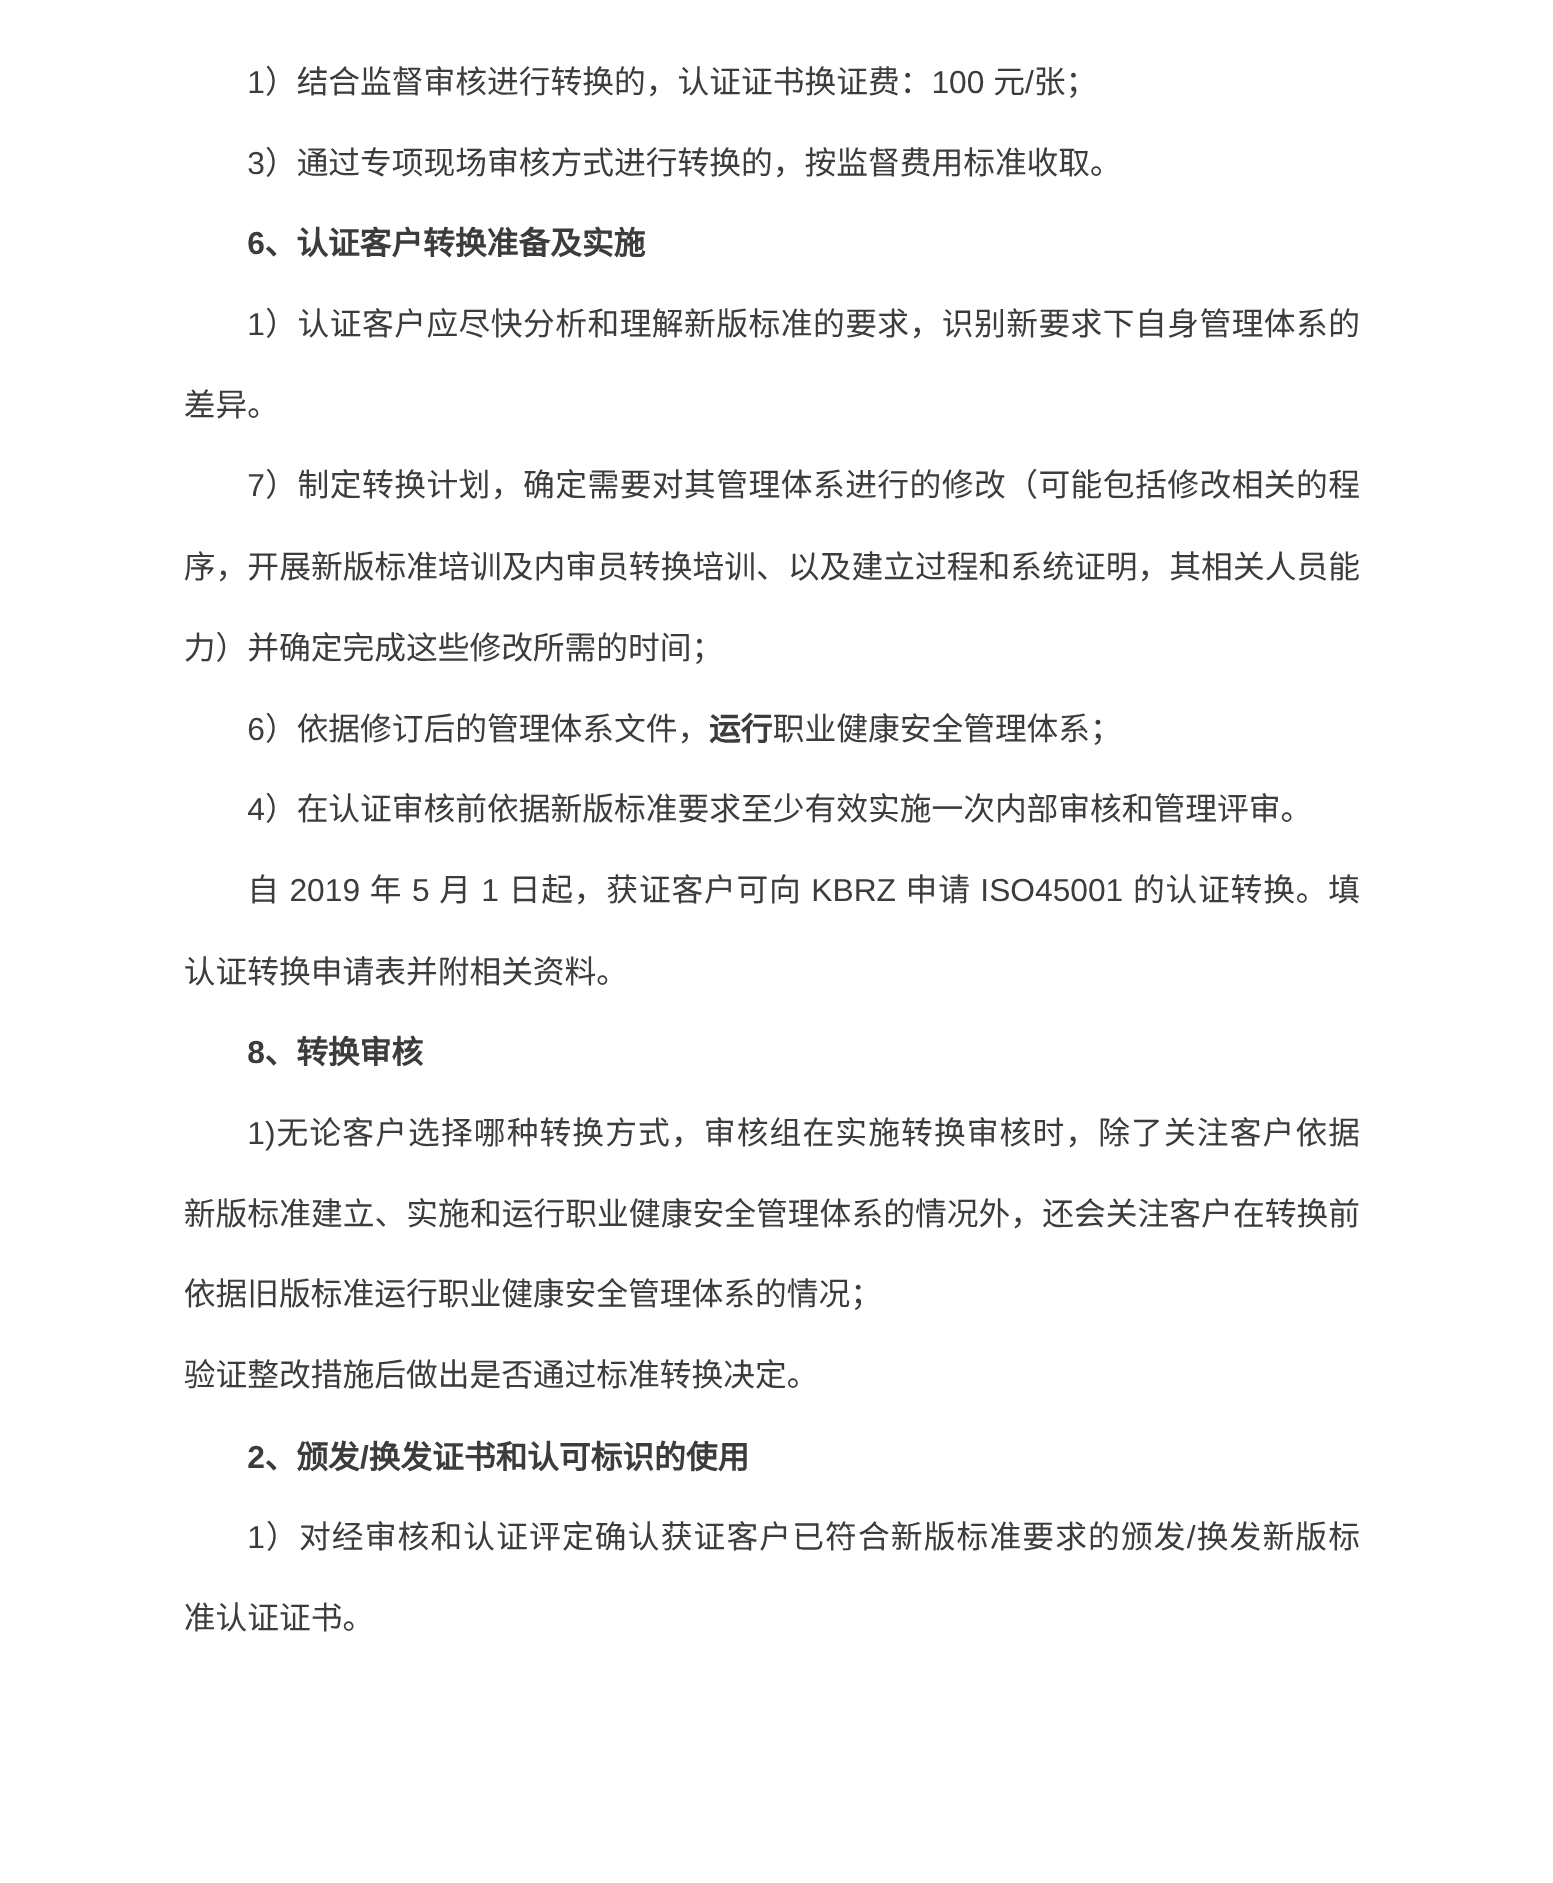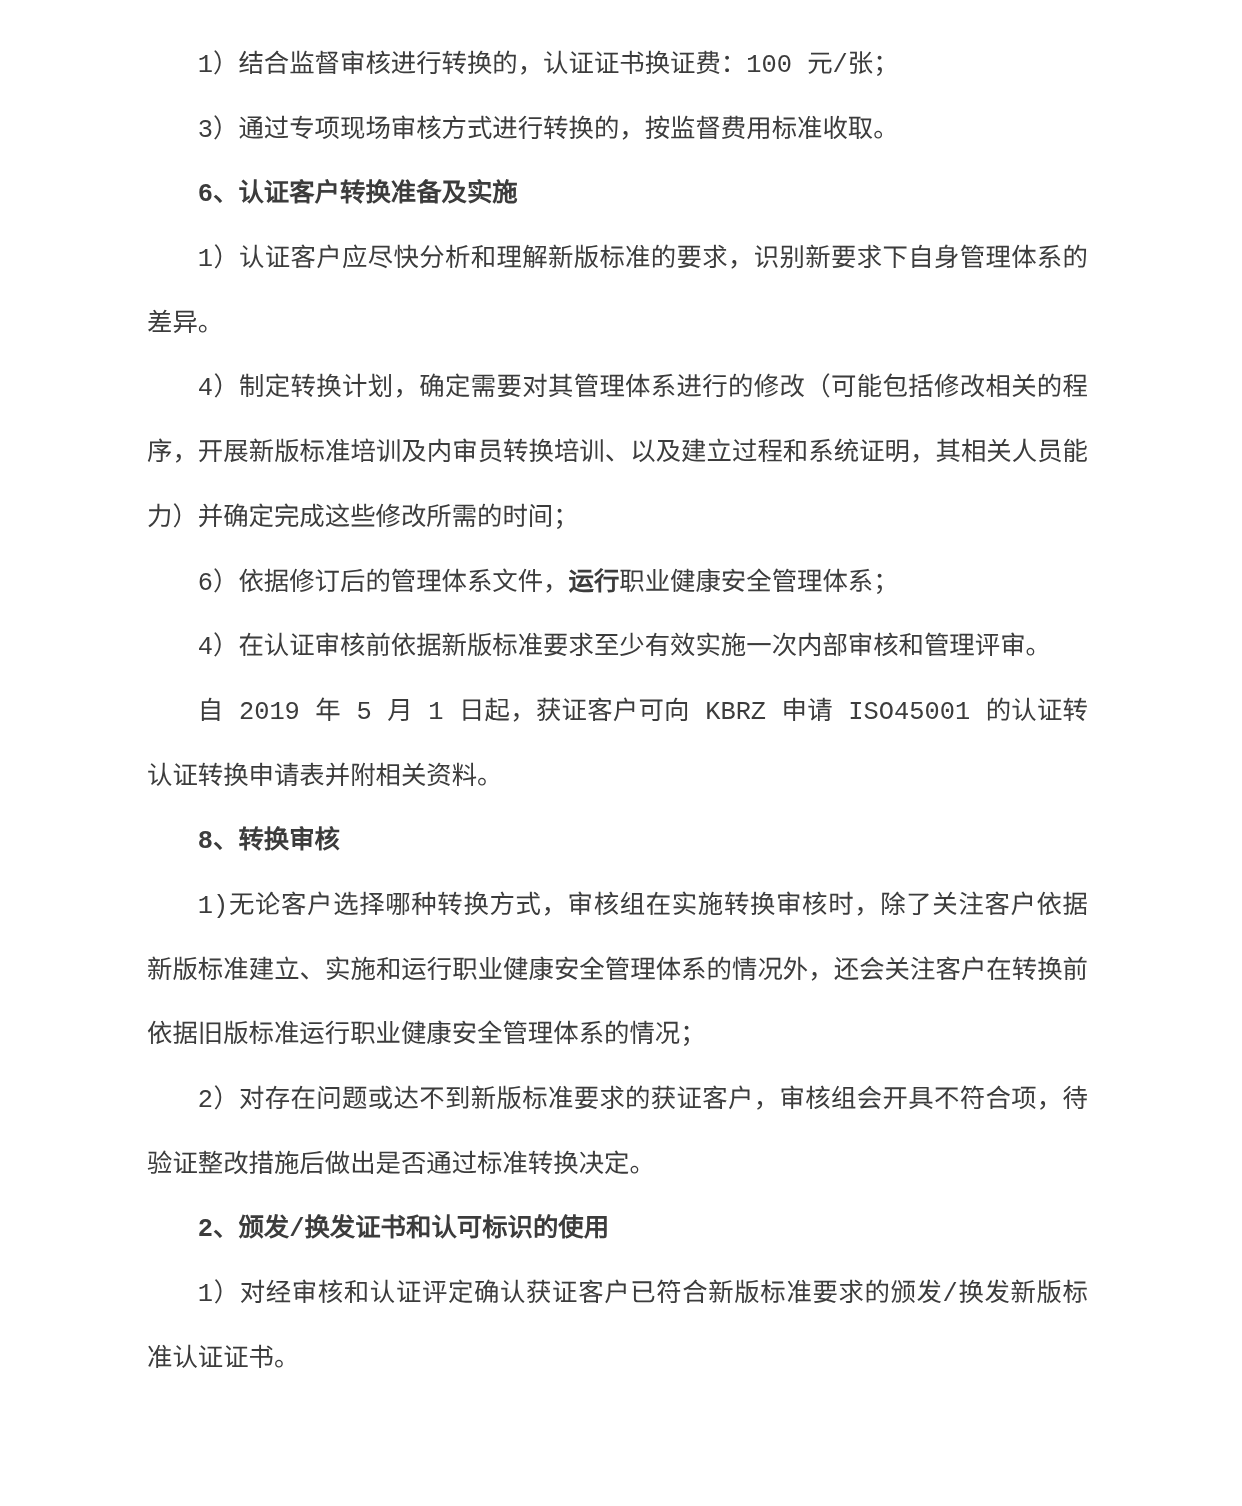--- a/index.html
+++ b/index.html
@@ -10,21 +10,21 @@
     width: 1242px;
     height: 1506px;
     background: #ffffff;
     overflow: hidden;
   }
   .doc {
     box-sizing: border-box;
     width: 1242px;
     height: 1506px;
     padding: 34px 154px 0 147px;
-    font-family: Liberation Mono, monospace;
+    font-family: Liberation Sans, sans-serif;
     font-size: 25.4px;
     line-height: 64.7px;
     color: #3c3c3c;
   }
   .line {
     height: 64.7px;
     overflow: hidden;
     white-space: nowrap;
     text-align: left;
   }
@@ -51,39 +51,38 @@
 <div class="doc">
 
   <div class="line first">1）结合监督审核进行转换的，认证证书换证费：100 元/张；</div>
   <div class="line first">3）通过专项现场审核方式进行转换的，按监督费用标准收取。</div>
 
   <div class="line first heading">6、认证客户转换准备及实施</div>
 
   <div class="line first j">1）认证客户应尽快分析和理解新版标准的要求，识别新要求下自身管理体系的</div>
   <div class="line">差异。</div>
 
-  <div class="line first j">4）制定转换计划，确定需要对其管理体系进行的修改（可能包括修改相关的程</div>
+  <div class="line first j">7）制定转换计划，确定需要对其管理体系进行的修改（可能包括修改相关的程</div>
   <div class="line j">序，开展新版标准培训及内审员转换培训、以及建立过程和系统证明，其相关人员能</div>
   <div class="line">力）并确定完成这些修改所需的时间；</div>
 
   <div class="line first"><span>6）依据修订后的管理体系文件，</span><span class="b">运行</span><span>职业健康安全管理体系；</span></div>
 
   <div class="line first">4）在认证审核前依据新版标准要求至少有效实施一次内部审核和管理评审。</div>
 
 
   <div class="line first j">自 2019 年 5 月 1 日起，获证客户可向 KBRZ 申请 ISO45001 的认证转换。填写</div>
   <div class="line">认证转换申请表并附相关资料。</div>
 
   <div class="line first heading">8、转换审核</div>
 
   <div class="line first j">1)无论客户选择哪种转换方式，审核组在实施转换审核时，除了关注客户依据</div>
   <div class="line j">新版标准建立、实施和运行职业健康安全管理体系的情况外，还会关注客户在转换前</div>
   <div class="line">依据旧版标准运行职业健康安全管理体系的情况；</div>
 
-  <div class="line first j">2）对存在问题或达不到新版标准要求的获证客户，审核组会开具不符合项，待</div>
   <div class="line">验证整改措施后做出是否通过标准转换决定。</div>
 
   <div class="line first heading">2、颁发/换发证书和认可标识的使用</div>
 
   <div class="line first j">1）对经审核和认证评定确认获证客户已符合新版标准要求的颁发/换发新版标</div>
   <div class="line">准认证证书。</div>
 
 </div>
 
 </body></html>

